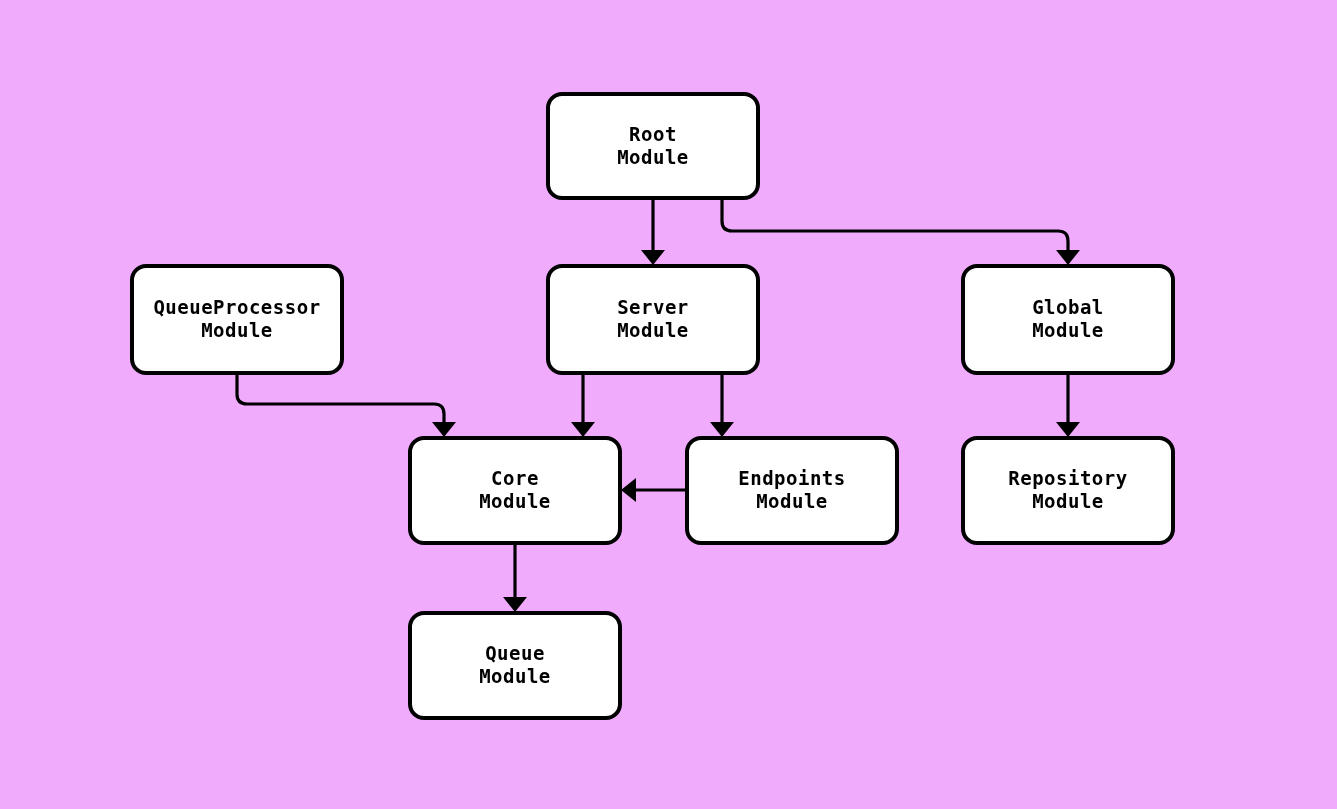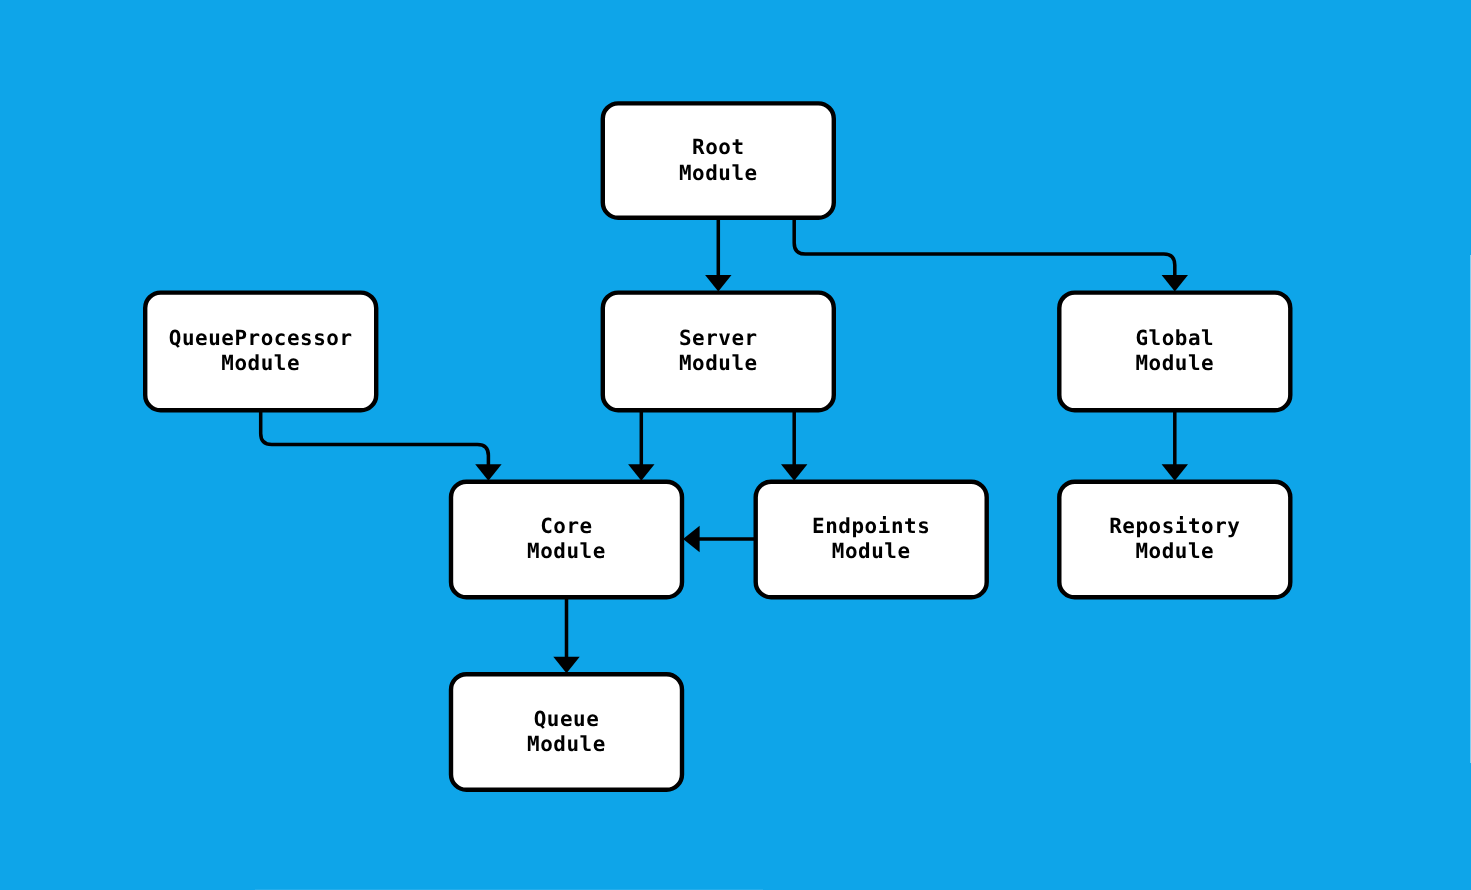--- a/index.html
+++ b/index.html
@@ -11,21 +11,21 @@
   body {
     width: 1337px;
     height: 809px;
     font-family: "DejaVu Sans Mono", "Liberation Mono", monospace;
     overflow: hidden;
   }
   #diagram-root {
     position: relative;
     width: 1337px;
     height: 809px;
-    background: #0ea5e9;
+    background: #f0abfc;
   }
   svg.diagram-canvas {
     display: block;
     width: 1337px;
     height: 809px;
   }
   .node-box {
     fill: #ffffff;
     stroke: #000000;
     stroke-width: 4;

